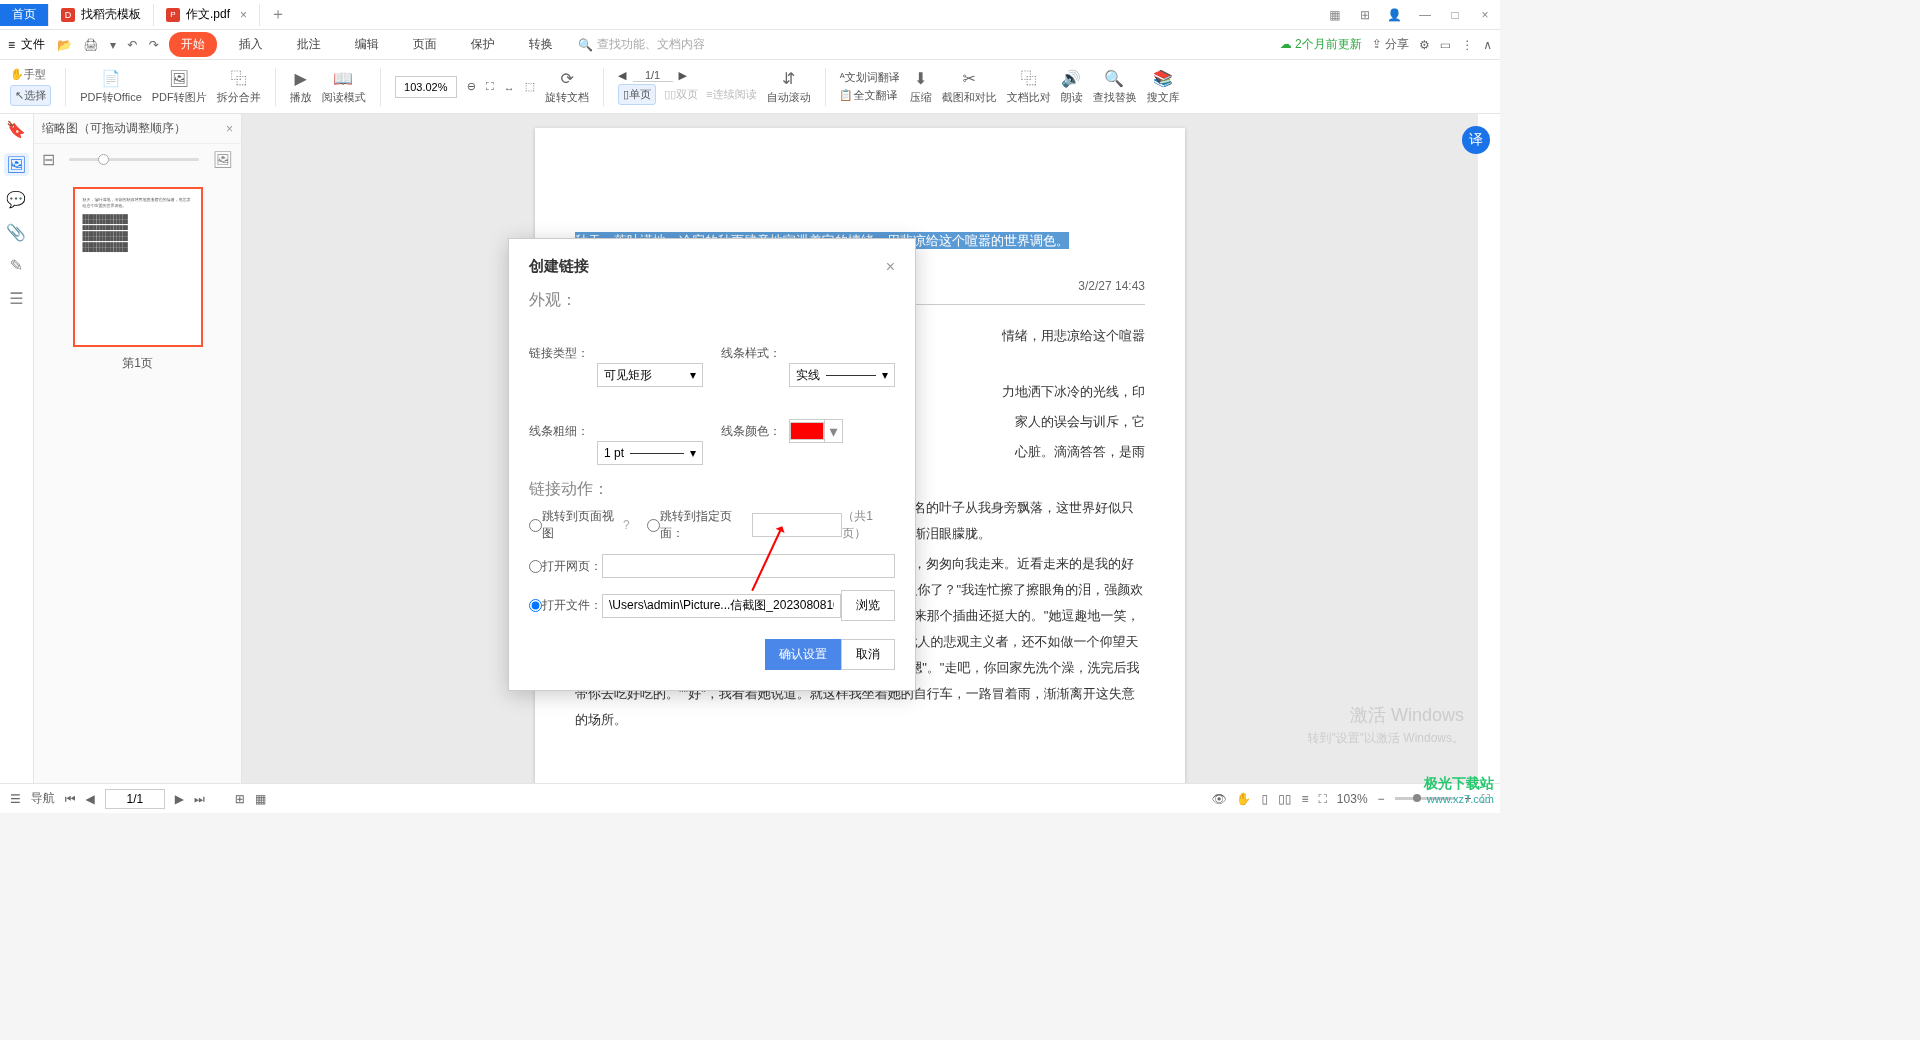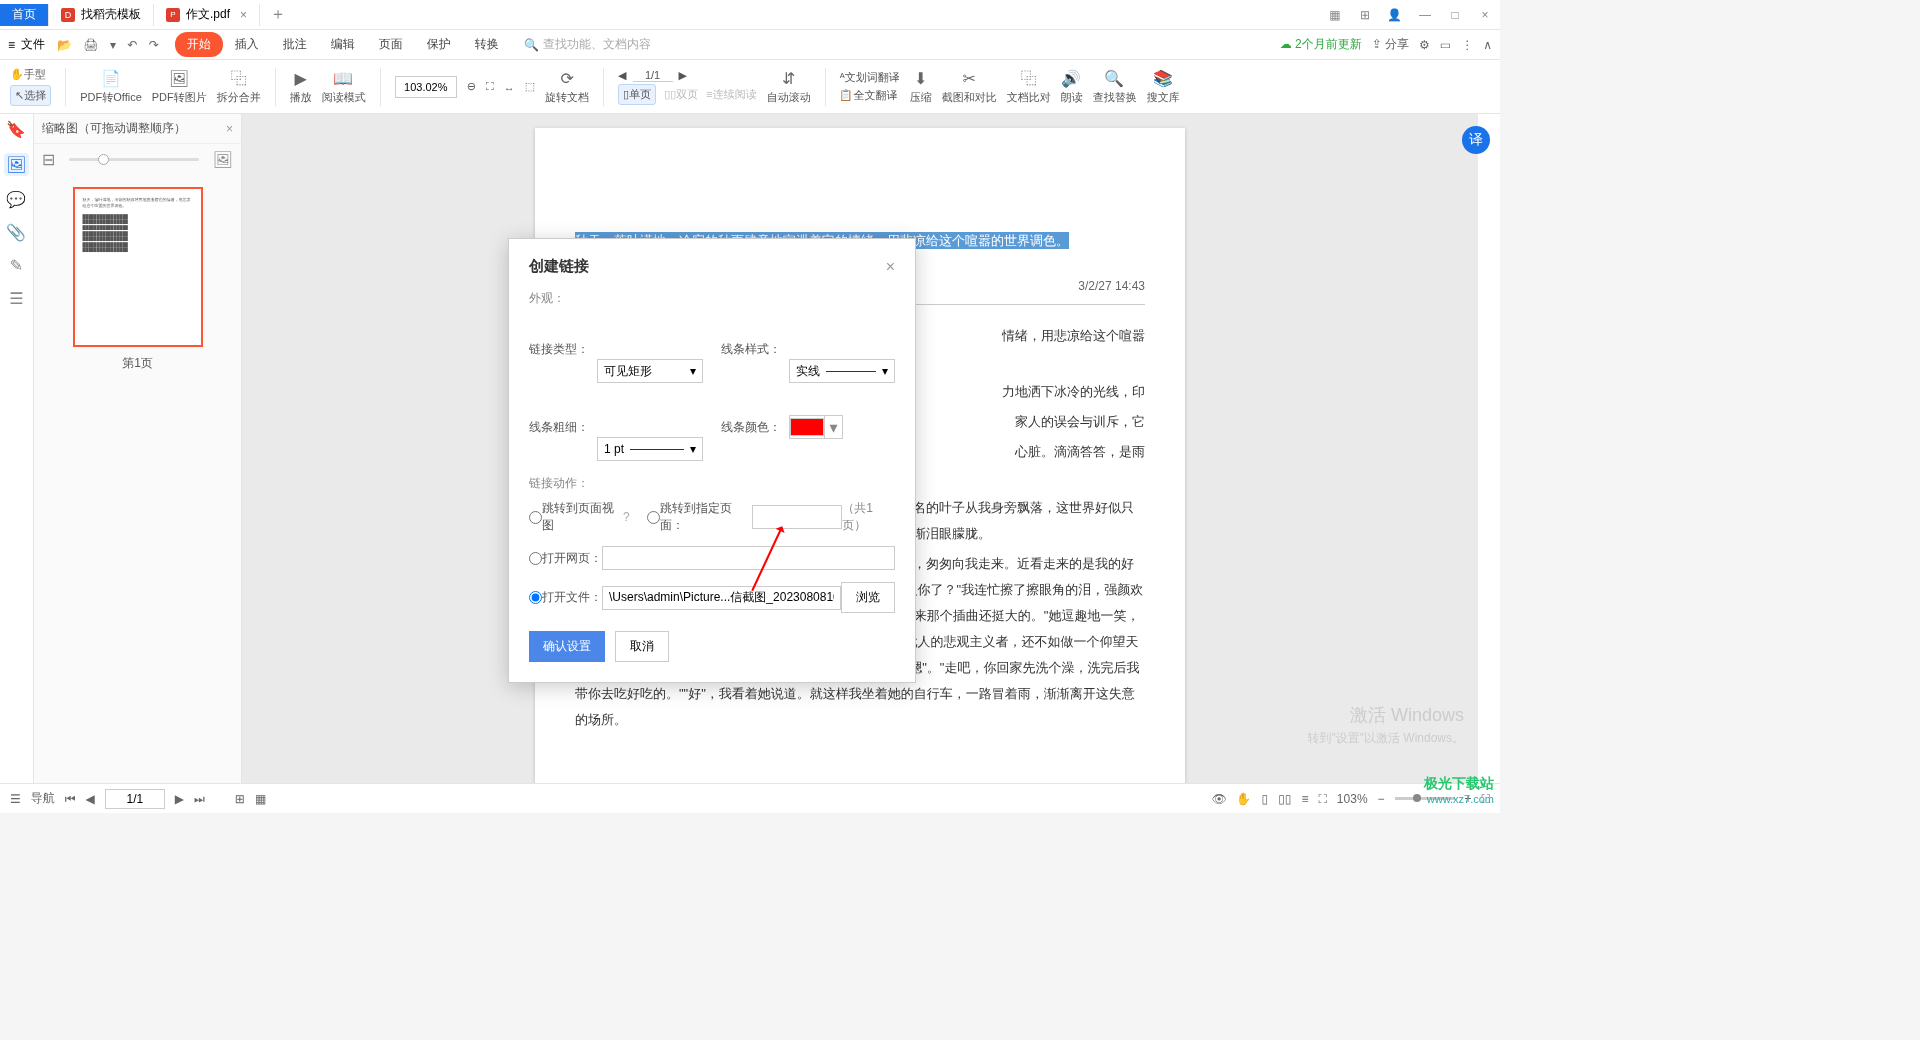--- a/index.html
+++ b/index.html
@@ -14,21 +14,21 @@
 .tab-close { margin-left: 10px; opacity: .5; }
 .tab-add { padding: 0 10px; color: #888; }
 .winctrls { margin-left: auto; display: flex; }
 .winctrls span { width: 30px; height: 28px; display: flex; align-items: center; justify-content: center; color: #888; font-size: 12px; }
 
 
 .menubar { height: 30px; background: #fff; display: flex; align-items: center; padding: 0 8px; border-bottom: 1px solid #e5e5e5; font-size: 12px; }
 .menubar .hamburger { margin-right: 6px; }
 .menubar .fileitem { margin-right: 8px; }
 .menubar .qicons span { margin: 0 4px; color: #666; }
-.menu-tabs { display: flex; margin-left: 12px; }
+.menu-tabs { display: flex; margin-left: 6px; gap: 10px; }
 .menu-tab { padding: 4px 12px; color: #444; cursor: pointer; }
 .menu-tab.active { background: #fc5531; color: #fff; border-radius: 12px; }
 .searchbox { margin-left: 14px; color: #aaa; display: flex; align-items: center; }
 .right-menu { margin-left: auto; display: flex; align-items: center; gap: 10px; color: #666; }
 .cloud { color: #2ca93f; }
 
 
 .ribbon { height: 54px; background: #fff; display: flex; align-items: center; padding: 0 10px; font-size: 11px; color: #555; gap: 10px; border-bottom: 1px solid #e5e5e5; }
 .rb-col { display: flex; flex-direction: column; align-items: center; justify-content: center; gap: 2px; }
 .rb-col .ic { font-size: 16px; color: #666; }
@@ -62,31 +62,31 @@
 .page p { text-indent: 2em; margin-bottom: 4px; }
 
 .rightbar { width: 22px; background: #fff; }
 .floaticon { position: absolute; right: 10px; top: 126px; width: 28px; height: 28px; background: #1a73e8; border-radius: 50%; display: flex; align-items: center; justify-content: center; color: #fff; font-size: 14px; }
 
 
 .overlay { position: absolute; left: 508px; top: 238px; width: 408px; background: #fff; border: 1px solid #ccc; box-shadow: 0 4px 20px rgba(0,0,0,.2); padding: 18px 20px 20px; z-index: 10; }
 .dlg-title { display: flex; align-items: center; }
 .dlg-title h3 { font-size: 15px; font-weight: 600; color: #333; }
 .dlg-title .xbtn { margin-left: auto; color: #999; cursor: pointer; }
-.dlg-sec { font-size: 12px; color: #888; margin-top: 14px; margin-bottom: 8px; }
+.dlg-sec { font-size: 16px; color: #888; margin-top: 14px; margin-bottom: 8px; }
 .dlg-row { display: flex; align-items: center; margin-bottom: 10px; gap: 18px; }
 .dlg-half { display: flex; align-items: center; gap: 8px; flex: 1; }
 .dlg-lbl { font-size: 12px; color: #555; min-width: 54px; }
 .dlg-select { border: 1px solid #ccc; height: 24px; font-size: 12px; padding: 0 6px; flex: 1; display: flex; align-items: center; justify-content: space-between; background: #fff; margin-top: 44px; }
 .color-swatch { background: #ff0000; width: 34px; height: 18px; border: 1px solid #ccc; }
 .color-wrap { display: flex; border: 1px solid #ccc; height: 24px; align-items: center; }
 .color-wrap .arr { width: 18px; text-align: center; color: #888; border-left: 1px solid #ccc; height: 100%; display: flex; align-items: center; justify-content: center; }
 .radio-row { display: flex; align-items: center; gap: 0; font-size: 12px; color: #555; margin-bottom: 12px; }
 .dlg-input { border: 1px solid #ccc; height: 24px; font-size: 12px; padding: 0 6px; }
-.dlg-btns { display: flex; justify-content: flex-start; gap: 10px; margin-top: 18px; }
+.dlg-btns { display: flex; justify-content: flex-end; margin-top: 18px; }
 .btn-primary { background: #4b87e8; color: #fff; border: none; padding: 6px 14px; font-size: 12px; cursor: pointer; }
 .btn-default { background: #fff; border: 1px solid #ccc; padding: 6px 14px; font-size: 12px; cursor: pointer; }
 .arrow-anno { position: absolute; left: 766px; top: 524px; width: 2px; height: 70px; background: #ff0000; transform: rotate(25deg); z-index: 11; }
 .arrow-anno::before { content: ''; position: absolute; top: -6px; left: -4px; border: 5px solid transparent; border-bottom-color: #ff0000; }
 
 
 .statusbar { position: absolute; bottom: 0; left: 0; right: 0; height: 30px; background: #fff; border-top: 1px solid #e5e5e5; display: flex; align-items: center; padding: 0 10px; font-size: 12px; color: #666; }
 .statusbar .navs { display: flex; align-items: center; gap: 10px; }
 .statusbar .page-input { width: 60px; height: 20px; border: 1px solid #ccc; text-align: center; font-size: 12px; }
 .statusbar .right { margin-left: auto; display: flex; align-items: center; gap: 10px; }

